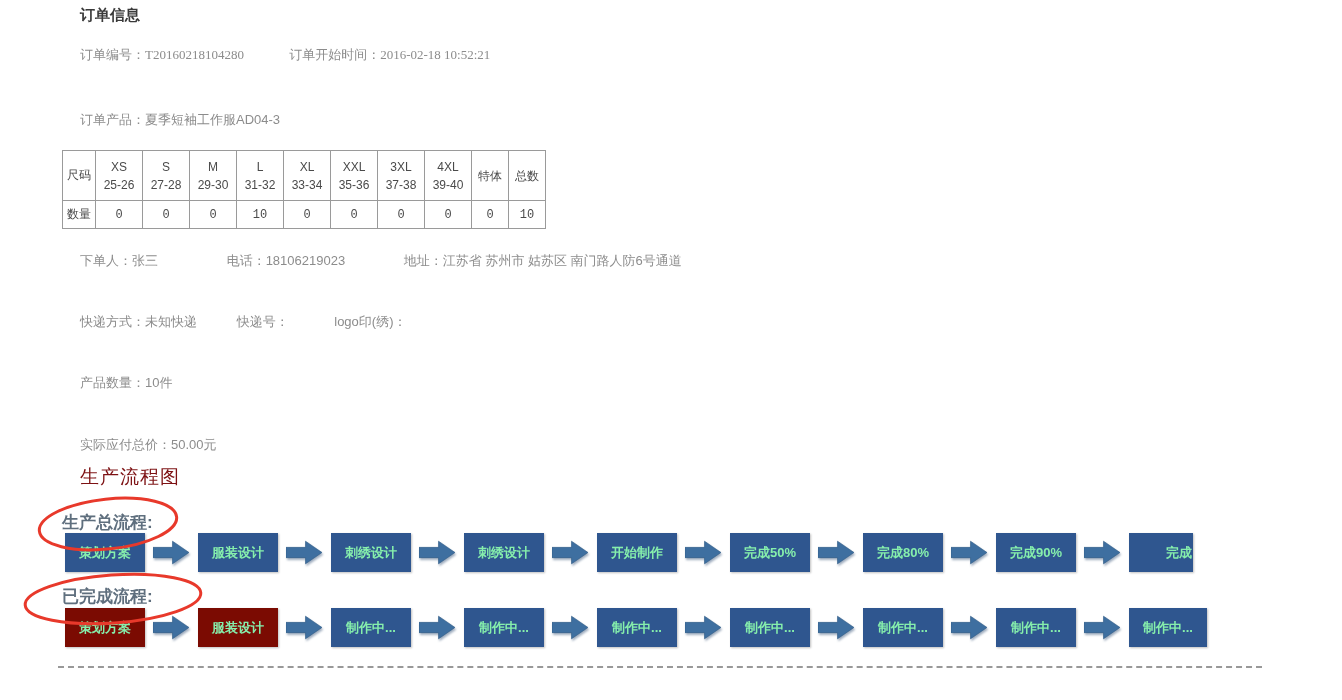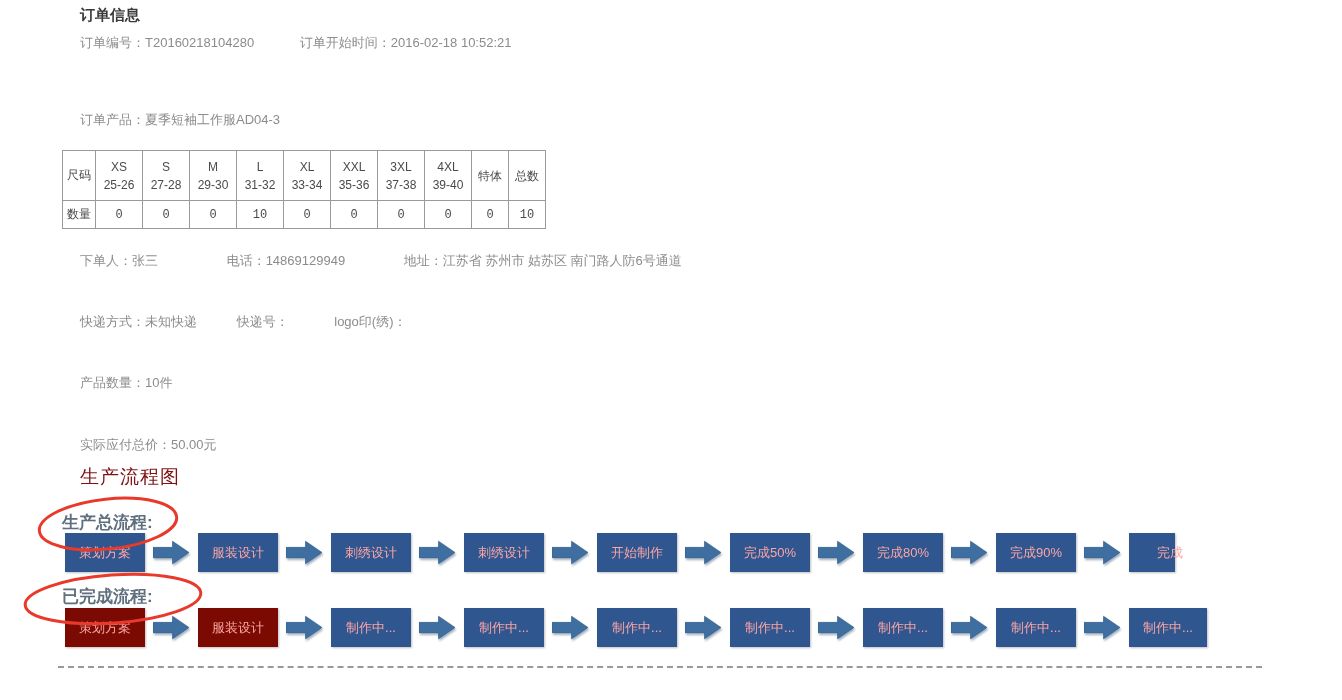--- a/index.html
+++ b/index.html
@@ -27,43 +27,43 @@
   .hdr-range { display:block; line-height:16px; margin-top:2px; }
   .hdr-range:empty { display:none; }
 
   
   .flow-title { left:80px; top:464px; font-family:"Liberation Serif","DejaVu Serif",serif;
                 font-size:19px; font-weight:normal; color:#7d1113; letter-spacing:1px; }
   .flow-label { left:62px; font-size:17px; font-weight:bold; color:#5f6f7e; }
 
   .flow-row { left:65px; display:flex; align-items:center; height:39px; }
   .step-box { width:80px; height:39px; display:flex; align-items:center; justify-content:center;
-              color:#fca5a5; font-size:13px; font-weight:normal; white-space:nowrap;
+              color:#86efac; font-size:13px; font-weight:bold; white-space:nowrap;
               box-shadow:1px 1px 2px rgba(0,0,0,0.25); }
   .step-blue { background:#2f568f; }
   .step-red  { background:#7b0b02; }
-  .step-box.last-total { width:46px;padding-left:36px; }
+  .step-box.last-total { width:64px;padding-left:36px; }
   .step-box.last-done  { width:78px; }
   .arrow-cell { width:53px; display:flex; align-items:center; justify-content:center; }
   .arrow-cell svg { width:37px; height:25px; filter:drop-shadow(1px 2px 1px rgba(40,70,110,0.45)); }
   .arrow-cell polygon { fill:#3e6fa0; stroke:#2d5a85; stroke-width:0.6; }
 
   .annot-overlay { left:0; top:480px; width:280px; height:180px; pointer-events:none; }
   .annot-overlay ellipse { fill:none; stroke-width:3; }
 
   .dashed-sep { left:58px; top:666px; width:1204px; height:0; border-top:2px dashed #999; }
 </style>
 </head>
 <body>
 
 <div class="page">
 
   <div class="abs page-title">订单信息</div>
 
-  <div class="abs info-line" style="top:34px;">
+  <div class="abs info-line" style="top:46px;font-family:Liberation Serif, serif;">
     <span class="pair"><span class="lbl">订单编号：</span><span class="val">T20160218104280</span></span>
     <span class="pair" style="margin-left:42px;"><span class="lbl">订单开始时间：</span><span class="val">2016-02-18 10:52:21</span></span>
   </div>
 
   <div class="abs info-line" style="top:111px;">
     <span class="pair"><span class="lbl">订单产品：</span><span class="val">夏季短袖工作服AD04-3</span></span>
   </div>
 
   <div class="abs size-table-wrap">
     <table class="size-table">
@@ -121,21 +121,21 @@
         <td>0</td>
         <td>0</td>
         <td>10</td>
       </tr>
     </tbody>
       </table>
   </div>
 
   <div class="abs info-line" style="top:252px;">
     <span class="pair"><span class="lbl">下单人：</span><span class="val">张三</span></span>
-    <span class="pair" style="margin-left:65px;"><span class="lbl">电话：</span><span class="val">14869129949</span></span>
+    <span class="pair" style="margin-left:65px;"><span class="lbl">电话：</span><span class="val">18106219023</span></span>
     <span class="pair" style="margin-left:55px;"><span class="lbl">地址：</span><span class="val">江苏省 苏州市 姑苏区 南门路人防6号通道</span></span>
   </div>
 
   <div class="abs info-line" style="top:313px;">
     <span class="pair"><span class="lbl">快递方式：</span><span class="val">未知快递</span></span>
     <span class="pair" style="margin-left:36px;"><span class="lbl">快递号：</span><span class="val"></span></span>
     <span class="pair" style="margin-left:42px;"><span class="lbl">logo印(绣)：</span><span class="val"></span></span>
   </div>
 
   <div class="abs info-line" style="top:374px;">

